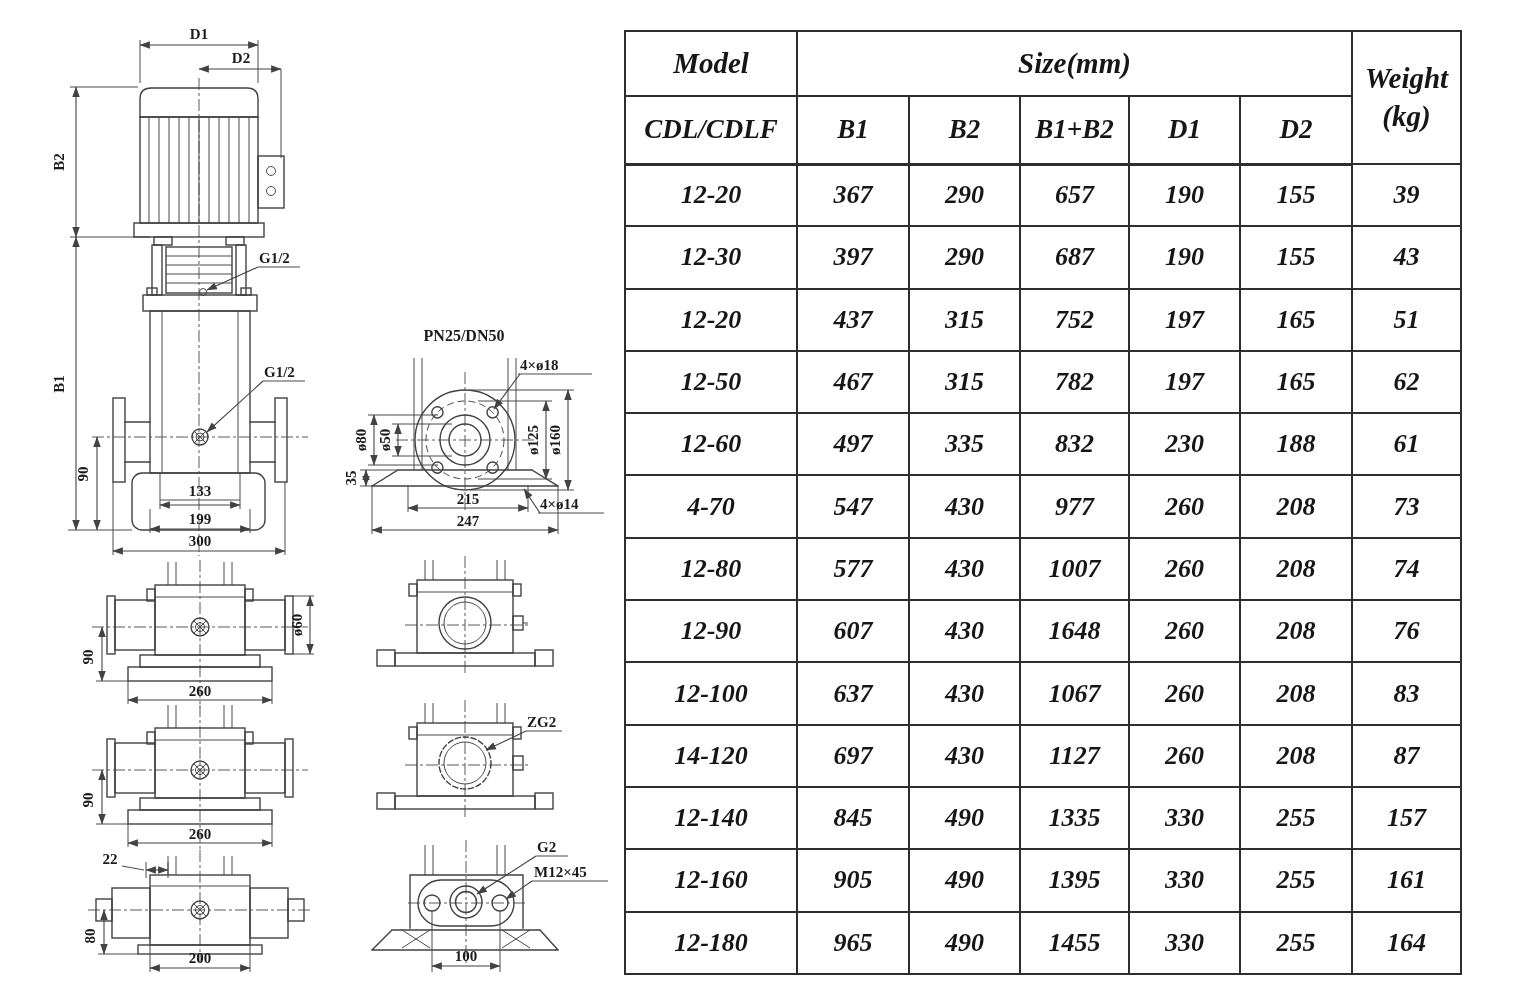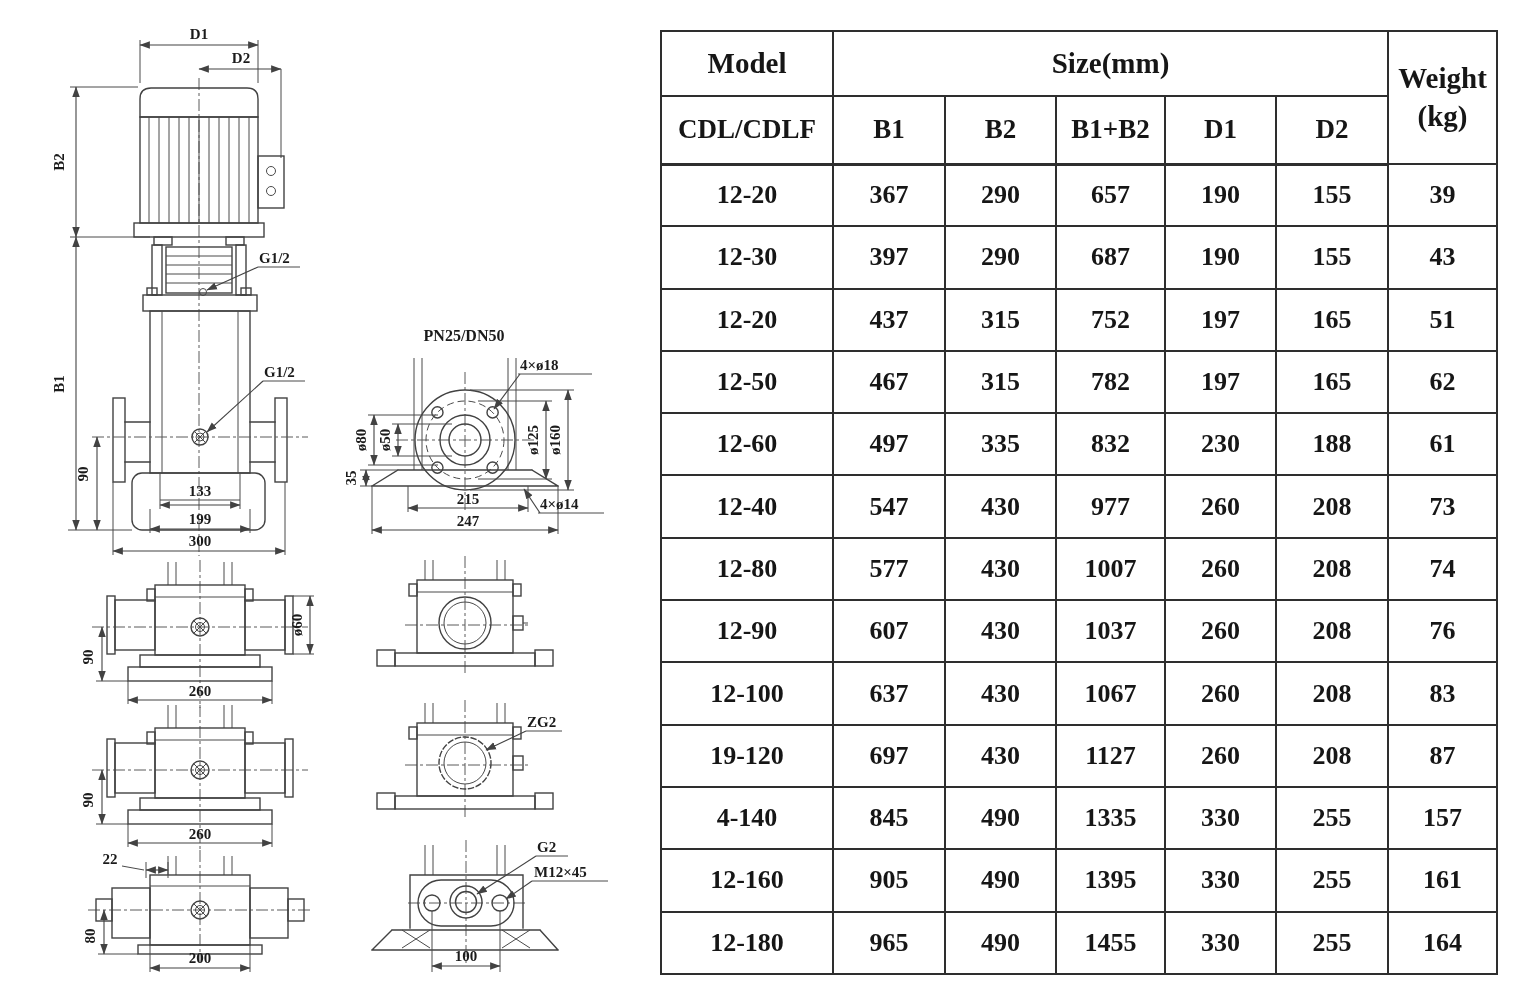--- a/index.html
+++ b/index.html
@@ -21,23 +21,23 @@
     fill: #1b1b1b;
   }
   .t  { font-size: 15px; }
   .t2 { font-size: 16px; }
   .o  { stroke: #424242; stroke-width: 1.4; fill: none; stroke-linecap: square; }
   .th { stroke: #4a4a4a; stroke-width: 1;   fill: none; }
   .cl { stroke: #5a5a5a; stroke-width: 1;   fill: none; stroke-dasharray: 12 3 3 3; }
   .bc { stroke: #4a4a4a; stroke-width: 1;   fill: none; stroke-dasharray: 7 4; }
   .dm { stroke: #424242; stroke-width: 1.1; fill: none; }
   .spec-table {
-    position: absolute; left: 660px; top: 30px;
+    position: absolute; left: 624px; top: 30px;
     width: 836px; height: 945px;
-    border-collapse: collapse; table-layout: fixed;
+    border-collapse: collapse; table-layout: fixed; font-style: italic;
   }
   .spec-table th, .spec-table td {
     border: 2px solid #2e2e2e;
     text-align: center; vertical-align: middle;
     font-weight: bold; color: #161616; padding: 0;
   }
   .hr1 { height: 65px; }
   .hr1 th { font-size: 29px; }
   .sub { height: 68px; }
   .sub th { font-size: 27px; border-bottom-width: 3px; }
@@ -373,66 +373,66 @@
     <tr>
       <td>12-60</td>
         <td>497</td>
         <td>335</td>
         <td>832</td>
         <td>230</td>
         <td>188</td>
         <td>61</td>
     </tr>
     <tr>
-      <td>12-40</td>
+      <td>4-70</td>
         <td>547</td>
         <td>430</td>
         <td>977</td>
         <td>260</td>
         <td>208</td>
         <td>73</td>
     </tr>
     <tr>
       <td>12-80</td>
         <td>577</td>
         <td>430</td>
         <td>1007</td>
         <td>260</td>
         <td>208</td>
         <td>74</td>
     </tr>
     <tr>
       <td>12-90</td>
         <td>607</td>
         <td>430</td>
-        <td>1037</td>
+        <td>1648</td>
         <td>260</td>
         <td>208</td>
         <td>76</td>
     </tr>
     <tr>
       <td>12-100</td>
         <td>637</td>
         <td>430</td>
         <td>1067</td>
         <td>260</td>
         <td>208</td>
         <td>83</td>
     </tr>
     <tr>
-      <td>19-120</td>
+      <td>14-120</td>
         <td>697</td>
         <td>430</td>
         <td>1127</td>
         <td>260</td>
         <td>208</td>
         <td>87</td>
     </tr>
     <tr>
-      <td>4-140</td>
+      <td>12-140</td>
         <td>845</td>
         <td>490</td>
         <td>1335</td>
         <td>330</td>
         <td>255</td>
         <td>157</td>
     </tr>
     <tr>
       <td>12-160</td>
         <td>905</td>

